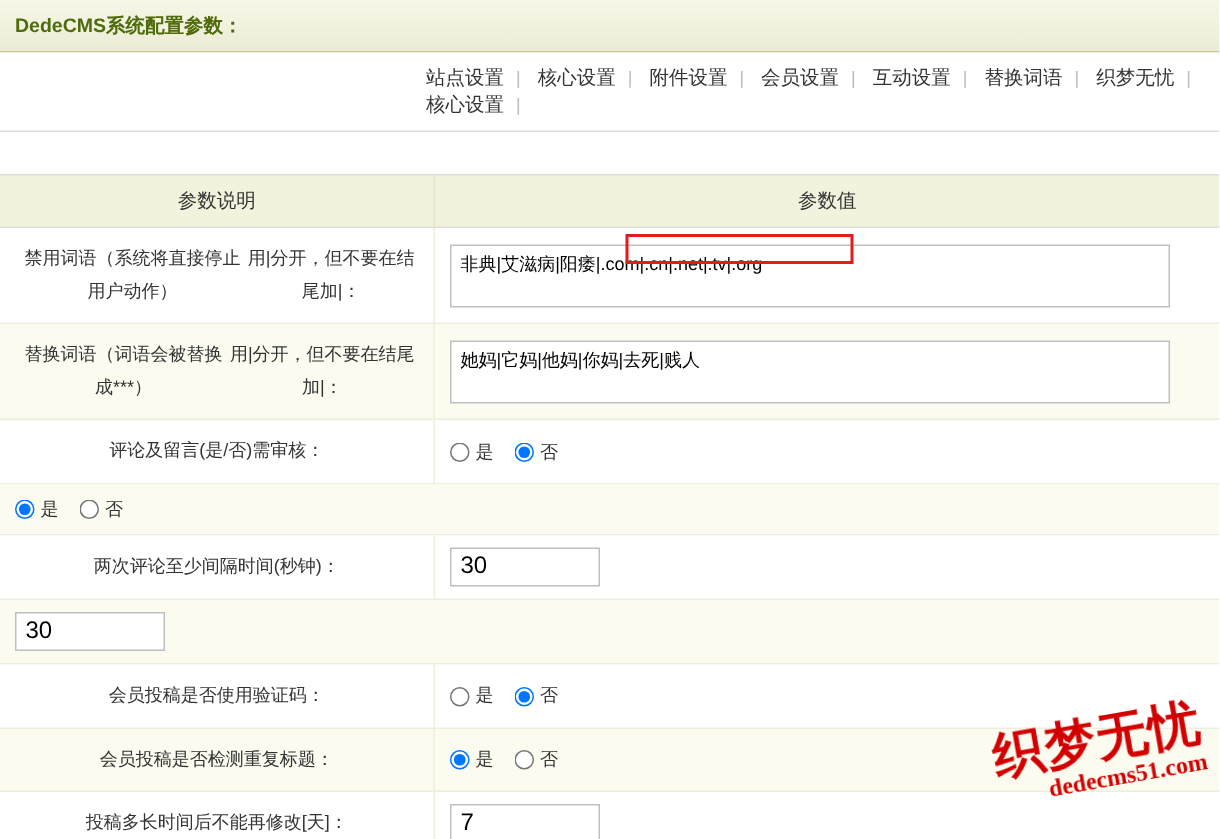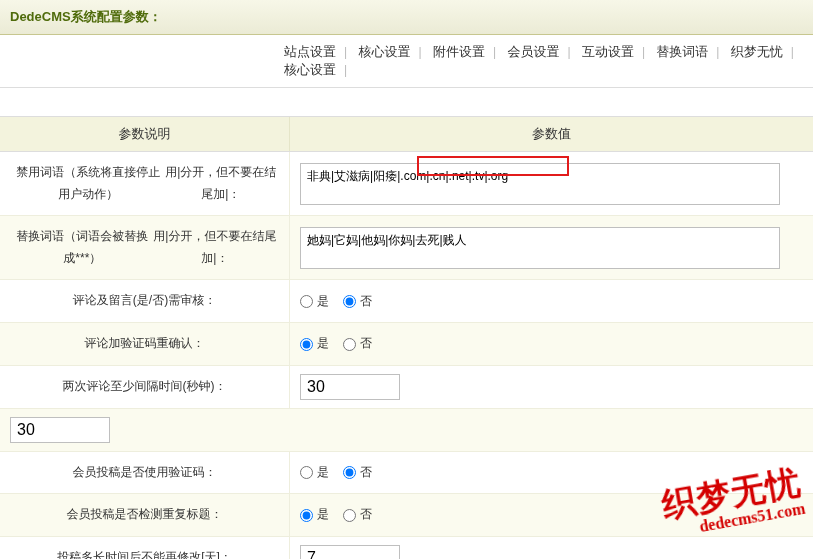--- a/index.html
+++ b/index.html
@@ -182,21 +182,20 @@
 
 <div class="form-row">
   <div class="cell-label">评论及留言(是/否)需审核：</div>
   <div class="cell-value radio-group">
     <label><input type="radio" name="r2" style=""><span>是</span></label>
     <label><input type="radio" name="r2" checked="" style=""><span>否</span></label>
   </div>
 </div>
 
 <div class="form-row alt">
-  <div class="cell-label">评论加验证码重确认：</div>
   <div class="cell-value radio-group">
     <label><input type="radio" name="r3" checked="" style=""><span>是</span></label>
     <label><input type="radio" name="r3" style=""><span>否</span></label>
   </div>
 </div>
 
 <div class="form-row">
   <div class="cell-label">两次评论至少间隔时间(秒钟)：</div>
   <div class="cell-value">
     <input class="textfield" value="30" style="">

